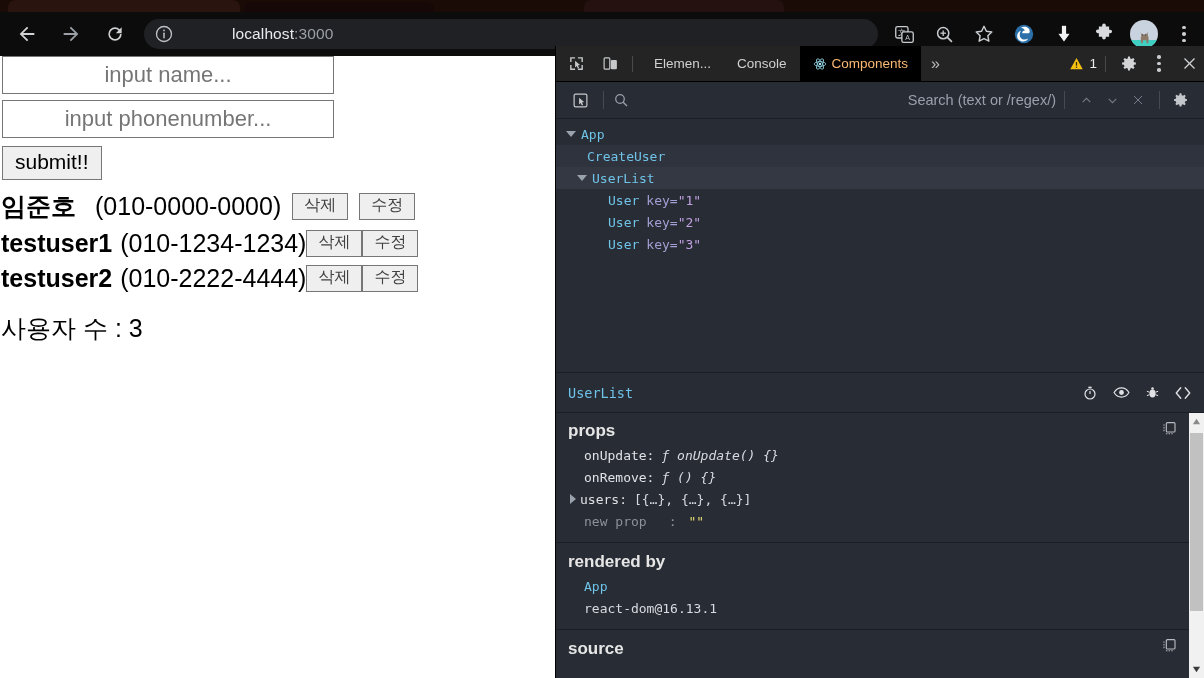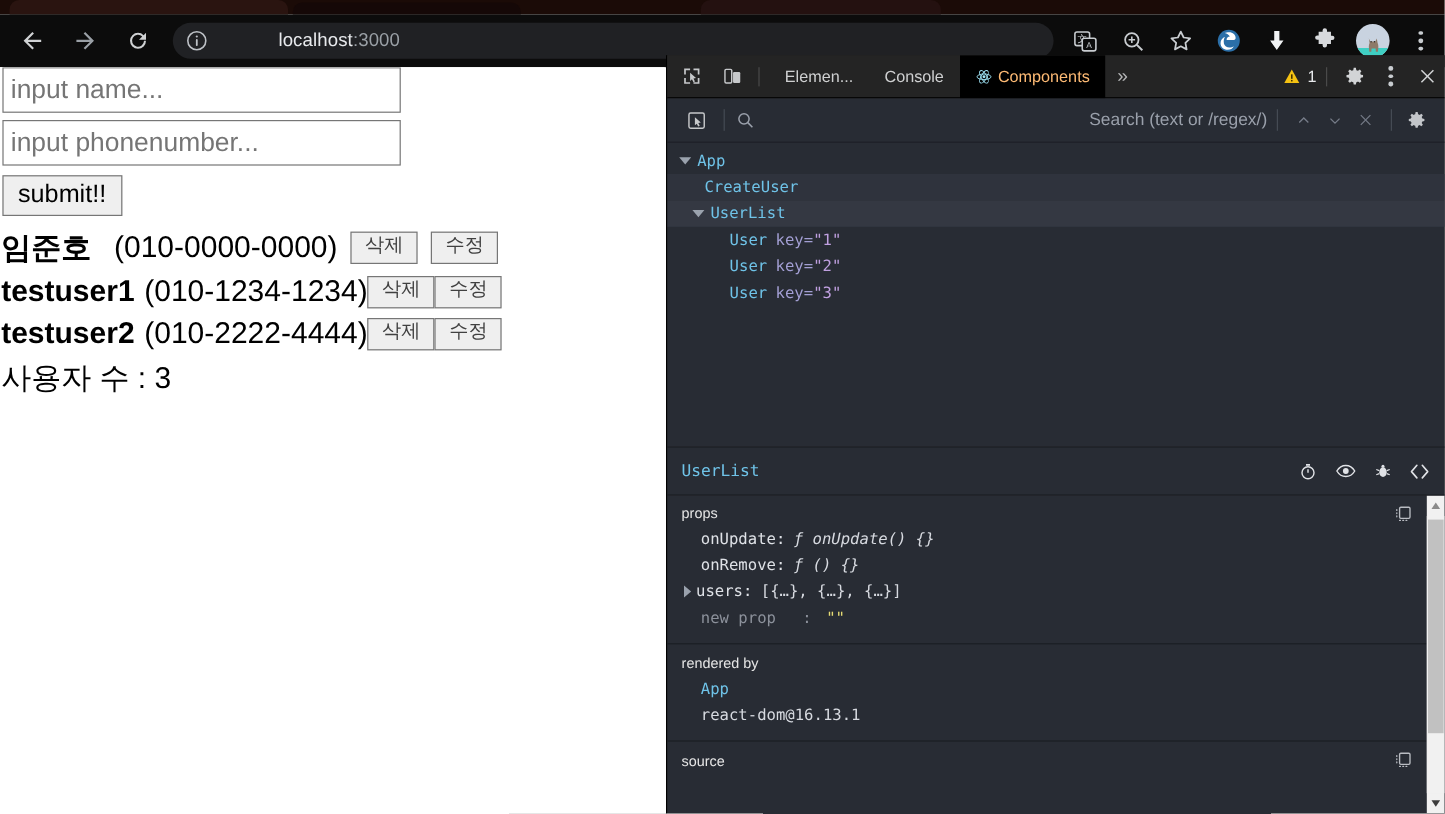--- a/index.html
+++ b/index.html
@@ -71,20 +71,21 @@
     background: #fff; overflow: hidden;
   }
   .page-inner { padding: 0px 0 0 0; }
   .txt-input {
     display: block; width: 332px; height: 38px;
     margin: 0 16px 0 2px;
     font-family: "Liberation Sans", sans-serif;
     font-size: 22px; color: #000;
     padding: 2px 6px; border: 1px solid #767676; background: #fff;
     outline: none;
+    text-align: center;
   }
   .txt-input::placeholder { color: #757575; }
   .txt-input + .txt-input { margin-top: 6px; }
   .submit-btn {
     margin: 8px 14px 0 2px;
     font-family: "Liberation Sans", sans-serif;
     font-size: 21px; color: #000;
     padding: 3px 12px 5px; border: 1px solid #767676; background: #efefef;
   }
   .user-row {
@@ -97,21 +98,21 @@
   }
   .user-phone {
     font-size: 25px; color: #000; white-space: nowrap; margin-left: 8px;
   }
   .row-btn {
     font-family: Liberation Serif, serif;
     font-size: 16px; color: #404040;
     padding: 2px 11px 5px; border: 1px solid #767676; background: #efefef;
     line-height: 1.15;
   }
-  .count-line { font-size: 25px; color: #000; margin-top: 5px; padding-left: 1px; }
+  .count-line { font-size: 25px; color: #000; margin-top: 19px; padding-left: 1px; }
 
   
   .devtools {
     position: absolute; top: 46px; left: 555px; width: 649px; height: 632px;
     background: #242424; border-left: 1px solid #000;
     display: flex; flex-direction: column; overflow: hidden;
   }
   .dt-tabbar {
     height: 36px; flex: none; background: #242424;
     display: flex; align-items: center; border-bottom: 1px solid #000;
@@ -176,22 +177,23 @@
   }
   .dt-sel-name { font-family: "DejaVu Sans Mono", monospace; font-size: 13.5px; color: #6fc3e8; }
   .dt-sel-icons { margin-left: auto; display: flex; align-items: center; gap: 13px; }
   .dt-sel-icons .si { width: 18px; height: 18px; display: flex; align-items: center; justify-content: center; }
 
   .dt-props-wrap { flex: 1 1 auto; display: flex; overflow: hidden; background: #282c34; }
   .dt-props { flex: 1 1 auto; overflow: hidden; }
 
   .sec { border-bottom: 1px solid #1b1e24; padding: 8px 0 10px; position: relative; }
   .sec-title {
-    font-size: 12px; color: #e6e6e6; padding: 0 12px 3px;
+    font-size: 17px; color: #e6e6e6; padding: 0 12px 3px;
     font-family: "Liberation Sans", sans-serif;
+    font-weight: bold;
   }
   .sec-copy { position: absolute; right: 12px; top: 7px; width: 16px; height: 16px; }
   .prow {
     display: flex; align-items: center; height: 22px;
     font-family: "DejaVu Sans Mono", monospace; font-size: 13px; padding-left: 14px;
   }
   .p-arrow-r {
     width: 0; height: 0; flex: none;
     border-top: 5px solid transparent; border-bottom: 5px solid transparent;
     border-left: 6px solid #9aa2ad; margin-right: 4px;

